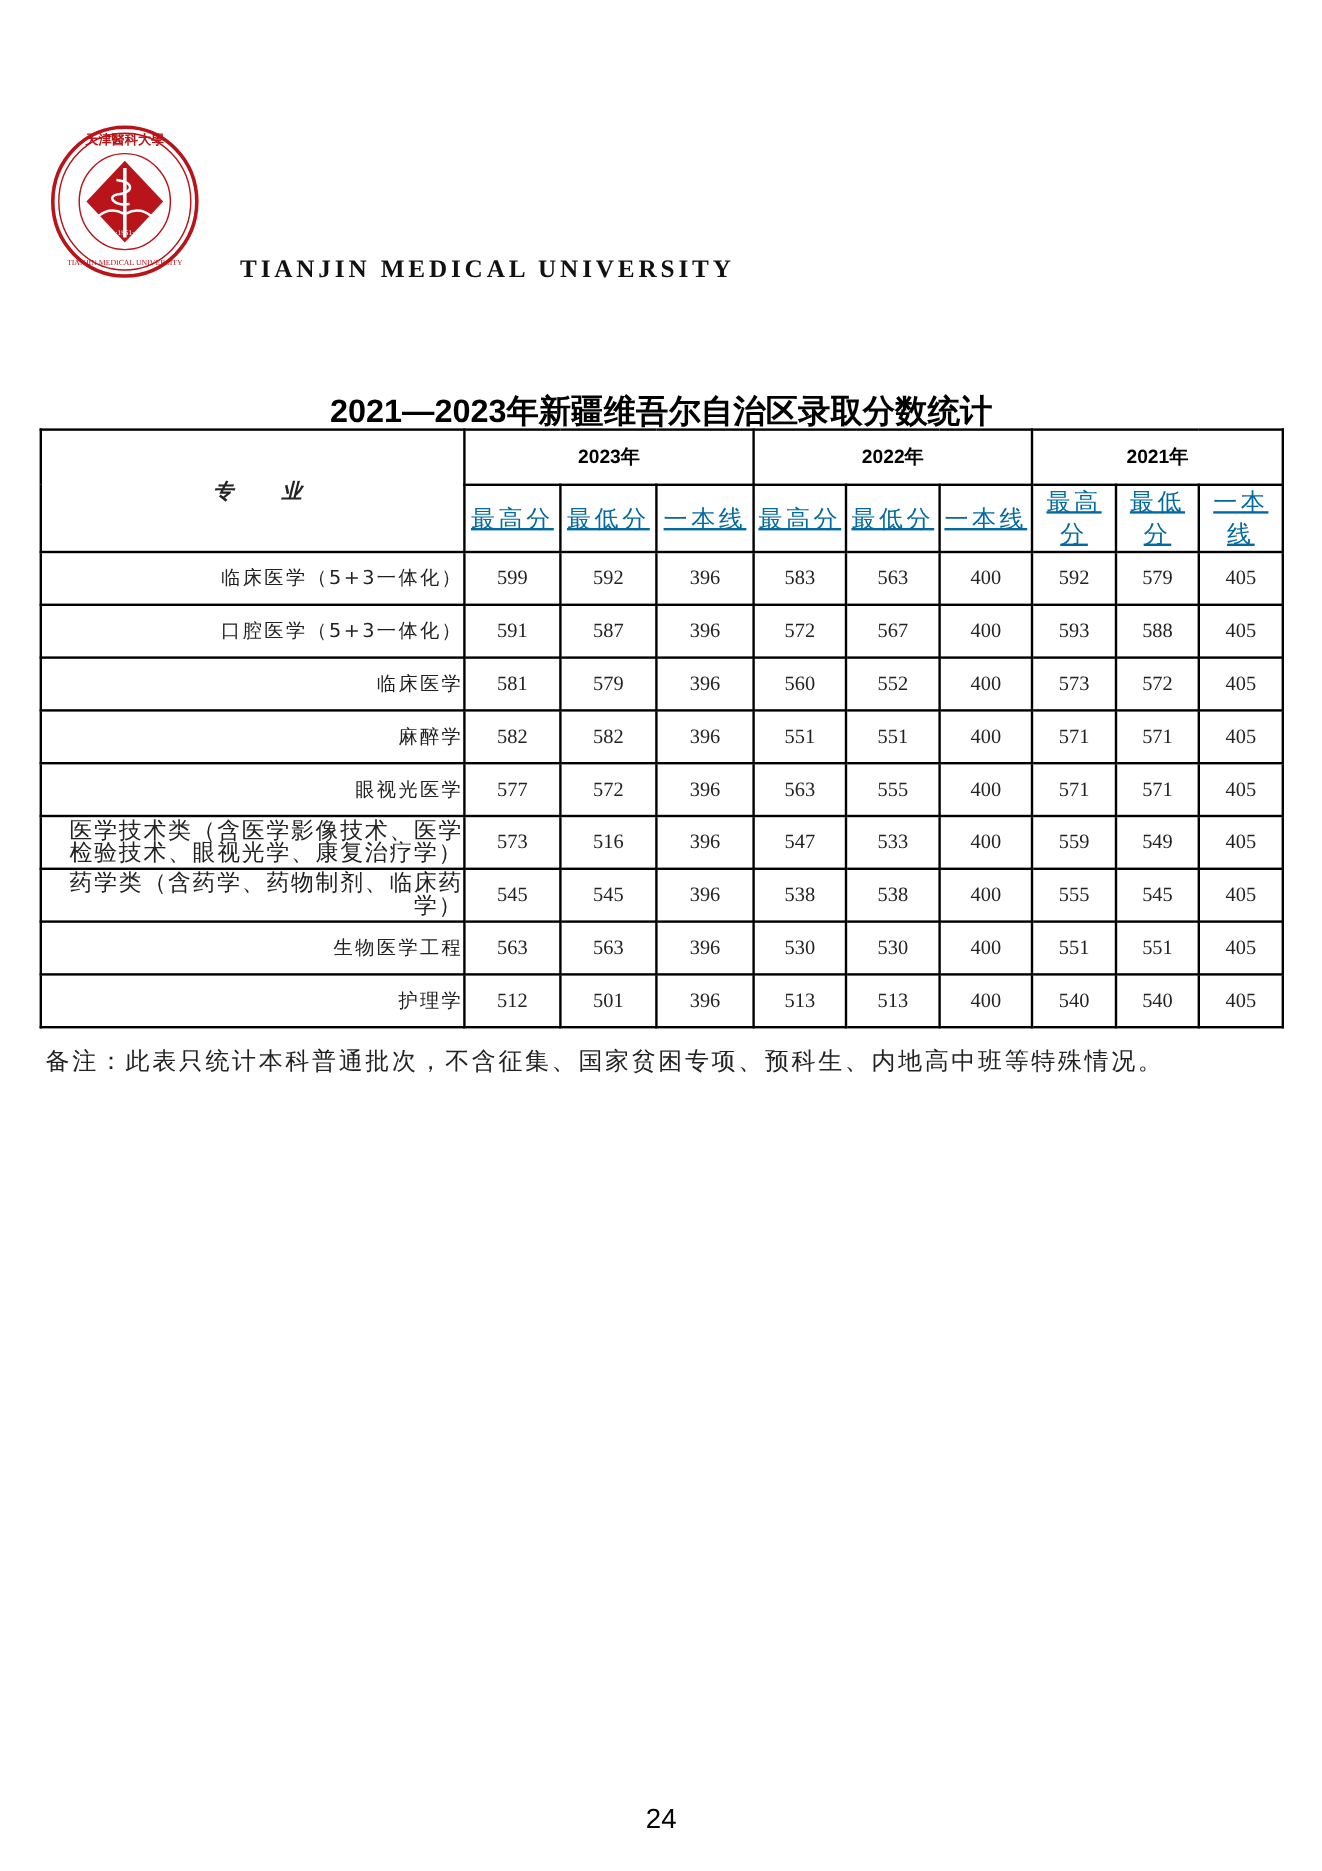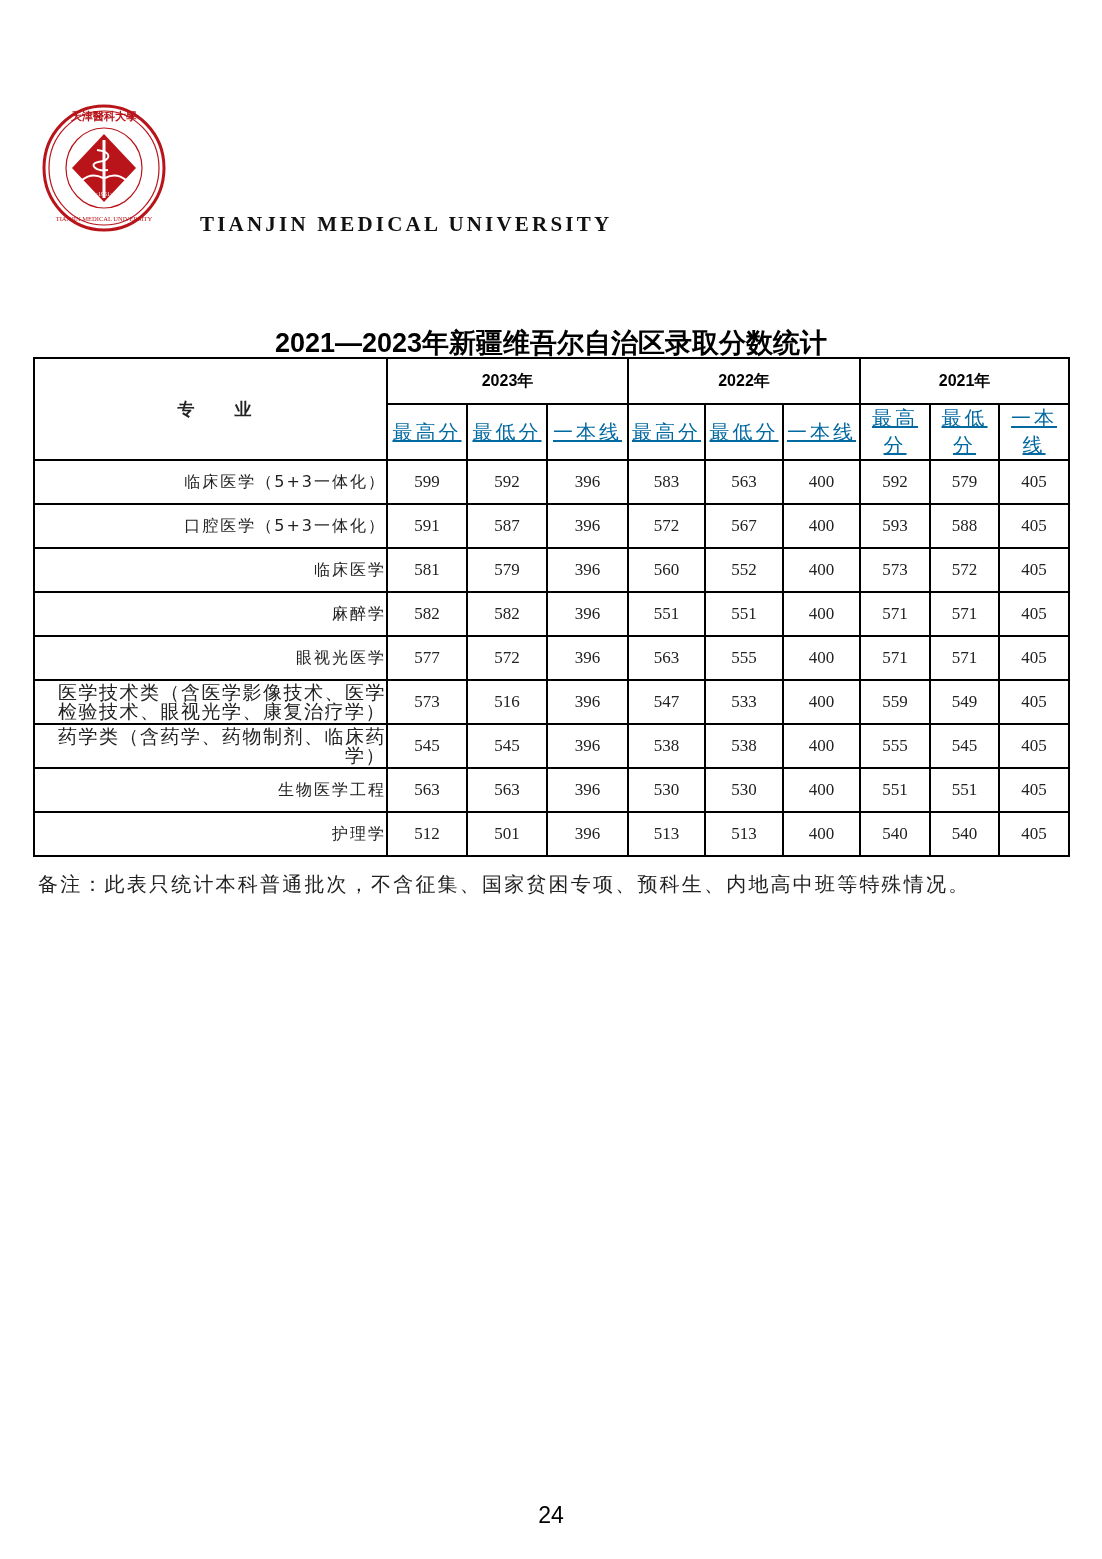--- a/index.html
+++ b/index.html
@@ -16,21 +16,21 @@
 
   .title { position: absolute; left: 0; top: 293px; width: 1102px; text-align: center;
            font-family: "Liberation Sans", sans-serif; font-weight: bold; font-size: 27px; color: #000; margin-top: 32px; }
 
   table.scores { position: absolute; left: 33px; top: 357px; width: 1035px;
                  border-collapse: collapse; table-layout: fixed; }
   table.scores td, table.scores th { border: 2px solid #000; padding: 0; text-align: center;
                  font-family: "Liberation Serif", serif; font-weight: normal; font-size: 17px; color: #222; }
   table.scores th.year { height: 44px; font-family: "Liberation Sans", sans-serif; font-weight: bold; font-size: 16px; color: #000; border-radius: 15px; }
   table.scores th.sub { height: 42px; font-family: "DejaVu Sans", sans-serif; font-size: 20px; letter-spacing: 3px; color: #0369a1; text-decoration: underline; }
-  table.scores th.major { font-family: "DejaVu Sans", sans-serif; font-weight: bold; font-size: 17px; letter-spacing: 40px; padding-left: 48px; }
+  table.scores th.major { font-family: "DejaVu Sans", sans-serif; font-weight: bold; font-size: 17px; letter-spacing: 40px; padding-left: 48px; font-style: italic; }
   table.scores td { height: 42px; }
   table.scores td.name { text-align: right; padding-left: 5px; font-family: "DejaVu Sans", sans-serif; font-size: 16px; letter-spacing: 2px; color: #222; }
   table.scores td.name.small { font-size: 19px; letter-spacing: 1.5px; line-height: 19px; }
 
   .note { position: absolute; left: 38px; top: 871px; font-family: Liberation Serif, serif;
           font-size: 20px; letter-spacing: 2.2px; color: #222; white-space: nowrap; }
   .page-number { position: absolute; left: 0; top: 1502px; width: 1102px; text-align: center;
                  font-family: "Liberation Sans", sans-serif; font-size: 23px; color: #000; }
 </style>
 </head>

